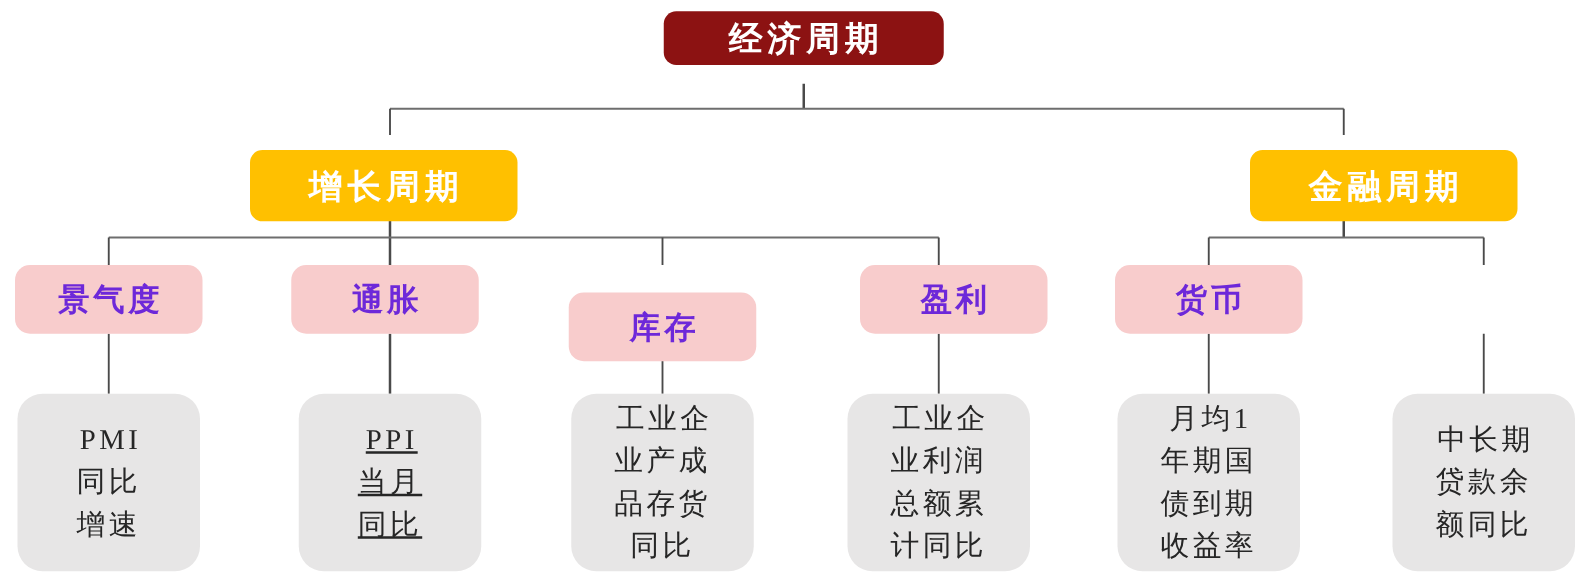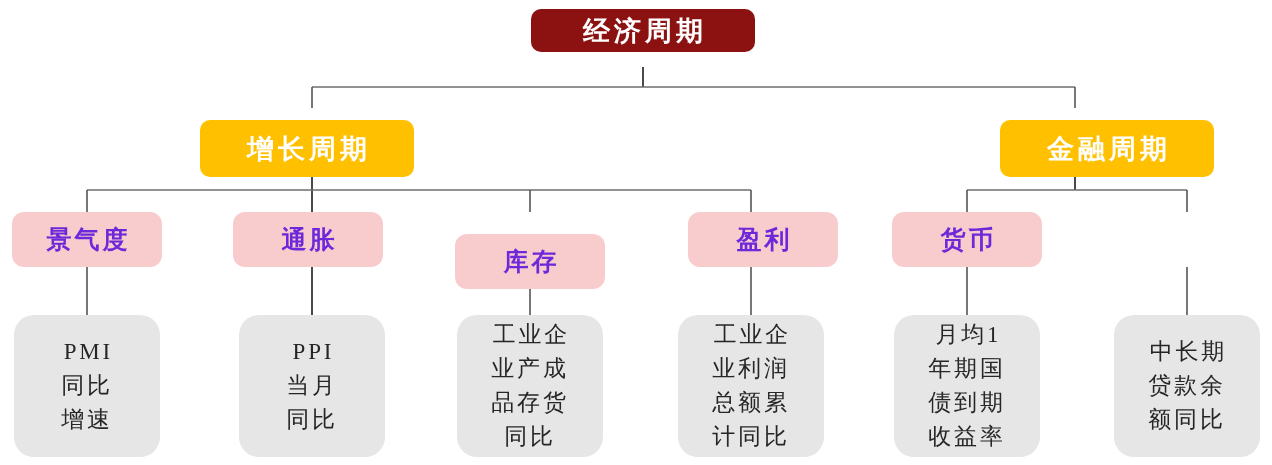--- a/index.html
+++ b/index.html
@@ -79,21 +79,21 @@
     background: #E7E6E6;
     border-radius: 20px;
     color: #262626;
     font-size: 23px;
     line-height: 34px;
     letter-spacing: 0.12em;
     text-indent: 0.12em;
     white-space: pre-line;
   }
   .det-0 { left: 14px; }
-  .det-1 { left: 239px; }
+  .det-1 { left: 239px; text-decoration: underline; }
   .det-2 { left: 457px; }
   .det-3 { left: 678px; }
   .det-4 { left: 894px; }
   .det-5 { left: 1114px; }
 </style>
 </head>
 <body>
 
 <div class="canvas">
 

